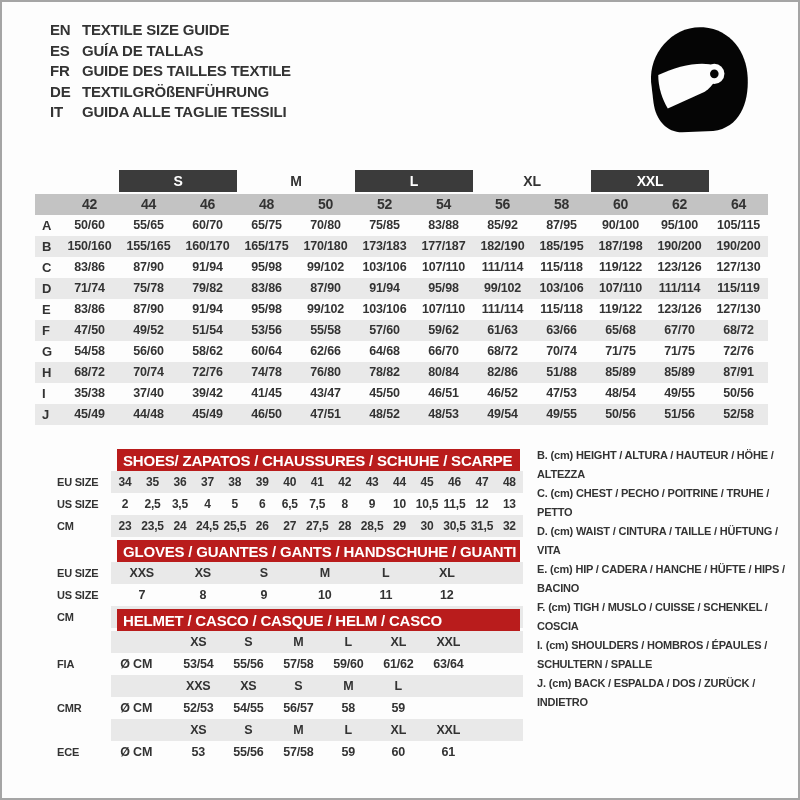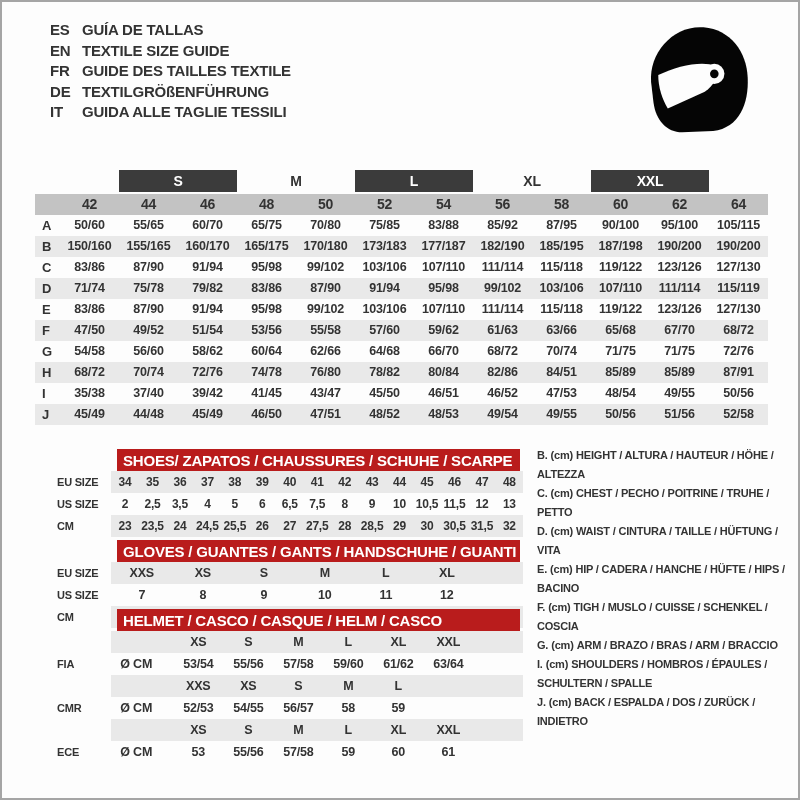--- a/index.html
+++ b/index.html
@@ -50,27 +50,27 @@
   .legend-item span{margin-right:3px;}
 </style>
 </head>
 <body>
 
 <div class="page">
 
   <div class="langs">
 
       <div class="lang-row">
+        <span class="lang-code">EN</span>
+        <span class="lang-title">TEXTILE SIZE GUIDE</span>
+      </div>
+
+      <div class="lang-row">
         <span class="lang-code">ES</span>
         <span class="lang-title">GUÍA DE TALLAS</span>
-      </div>
-
-      <div class="lang-row">
-        <span class="lang-code">EN</span>
-        <span class="lang-title">TEXTILE SIZE GUIDE</span>
       </div>
 
       <div class="lang-row">
         <span class="lang-code">FR</span>
         <span class="lang-title">GUIDE DES TAILLES TEXTILE</span>
       </div>
 
       <div class="lang-row">
         <span class="lang-code">DE</span>
         <span class="lang-title">TEXTILGRÖßENFÜHRUNG</span>
@@ -250,21 +250,21 @@
       <div class="t-cells">
 
       <span class="t-cell">68/72</span>
           <span class="t-cell">70/74</span>
           <span class="t-cell">72/76</span>
           <span class="t-cell">74/78</span>
           <span class="t-cell">76/80</span>
           <span class="t-cell">78/82</span>
           <span class="t-cell">80/84</span>
           <span class="t-cell">82/86</span>
-          <span class="t-cell">84/51</span>
+          <span class="t-cell">51/88</span>
           <span class="t-cell">85/89</span>
           <span class="t-cell">85/89</span>
           <span class="t-cell">87/91</span>
         </div>
     </div>
     <div class="t-row">
       <span class="t-label">I</span>
       <div class="t-cells">
 
       <span class="t-cell">35/38</span>
@@ -513,23 +513,20 @@
       </div>
 
       <div class="legend-item">
         <span>E.</span><span>(cm)</span><span>HIP / CADERA / HANCHE / HÜFTE / HIPS / BACINO</span>
       </div>
 
       <div class="legend-item">
         <span>F.</span><span>(cm)</span><span>TIGH / MUSLO / CUISSE / SCHENKEL / COSCIA</span>
       </div>
 
-      <div class="legend-item">
-        <span>G.</span><span>(cm)</span><span>ARM / BRAZO / BRAS / ARM / BRACCIO</span>
-      </div>
 
 
       <div class="legend-item">
         <span>I.</span><span>(cm)</span><span>SHOULDERS / HOMBROS / ÉPAULES / SCHULTERN / SPALLE</span>
       </div>
 
       <div class="legend-item">
         <span>J.</span><span>(cm)</span><span>BACK / ESPALDA / DOS / ZURÜCK / INDIETRO</span>
       </div>
     </div>

